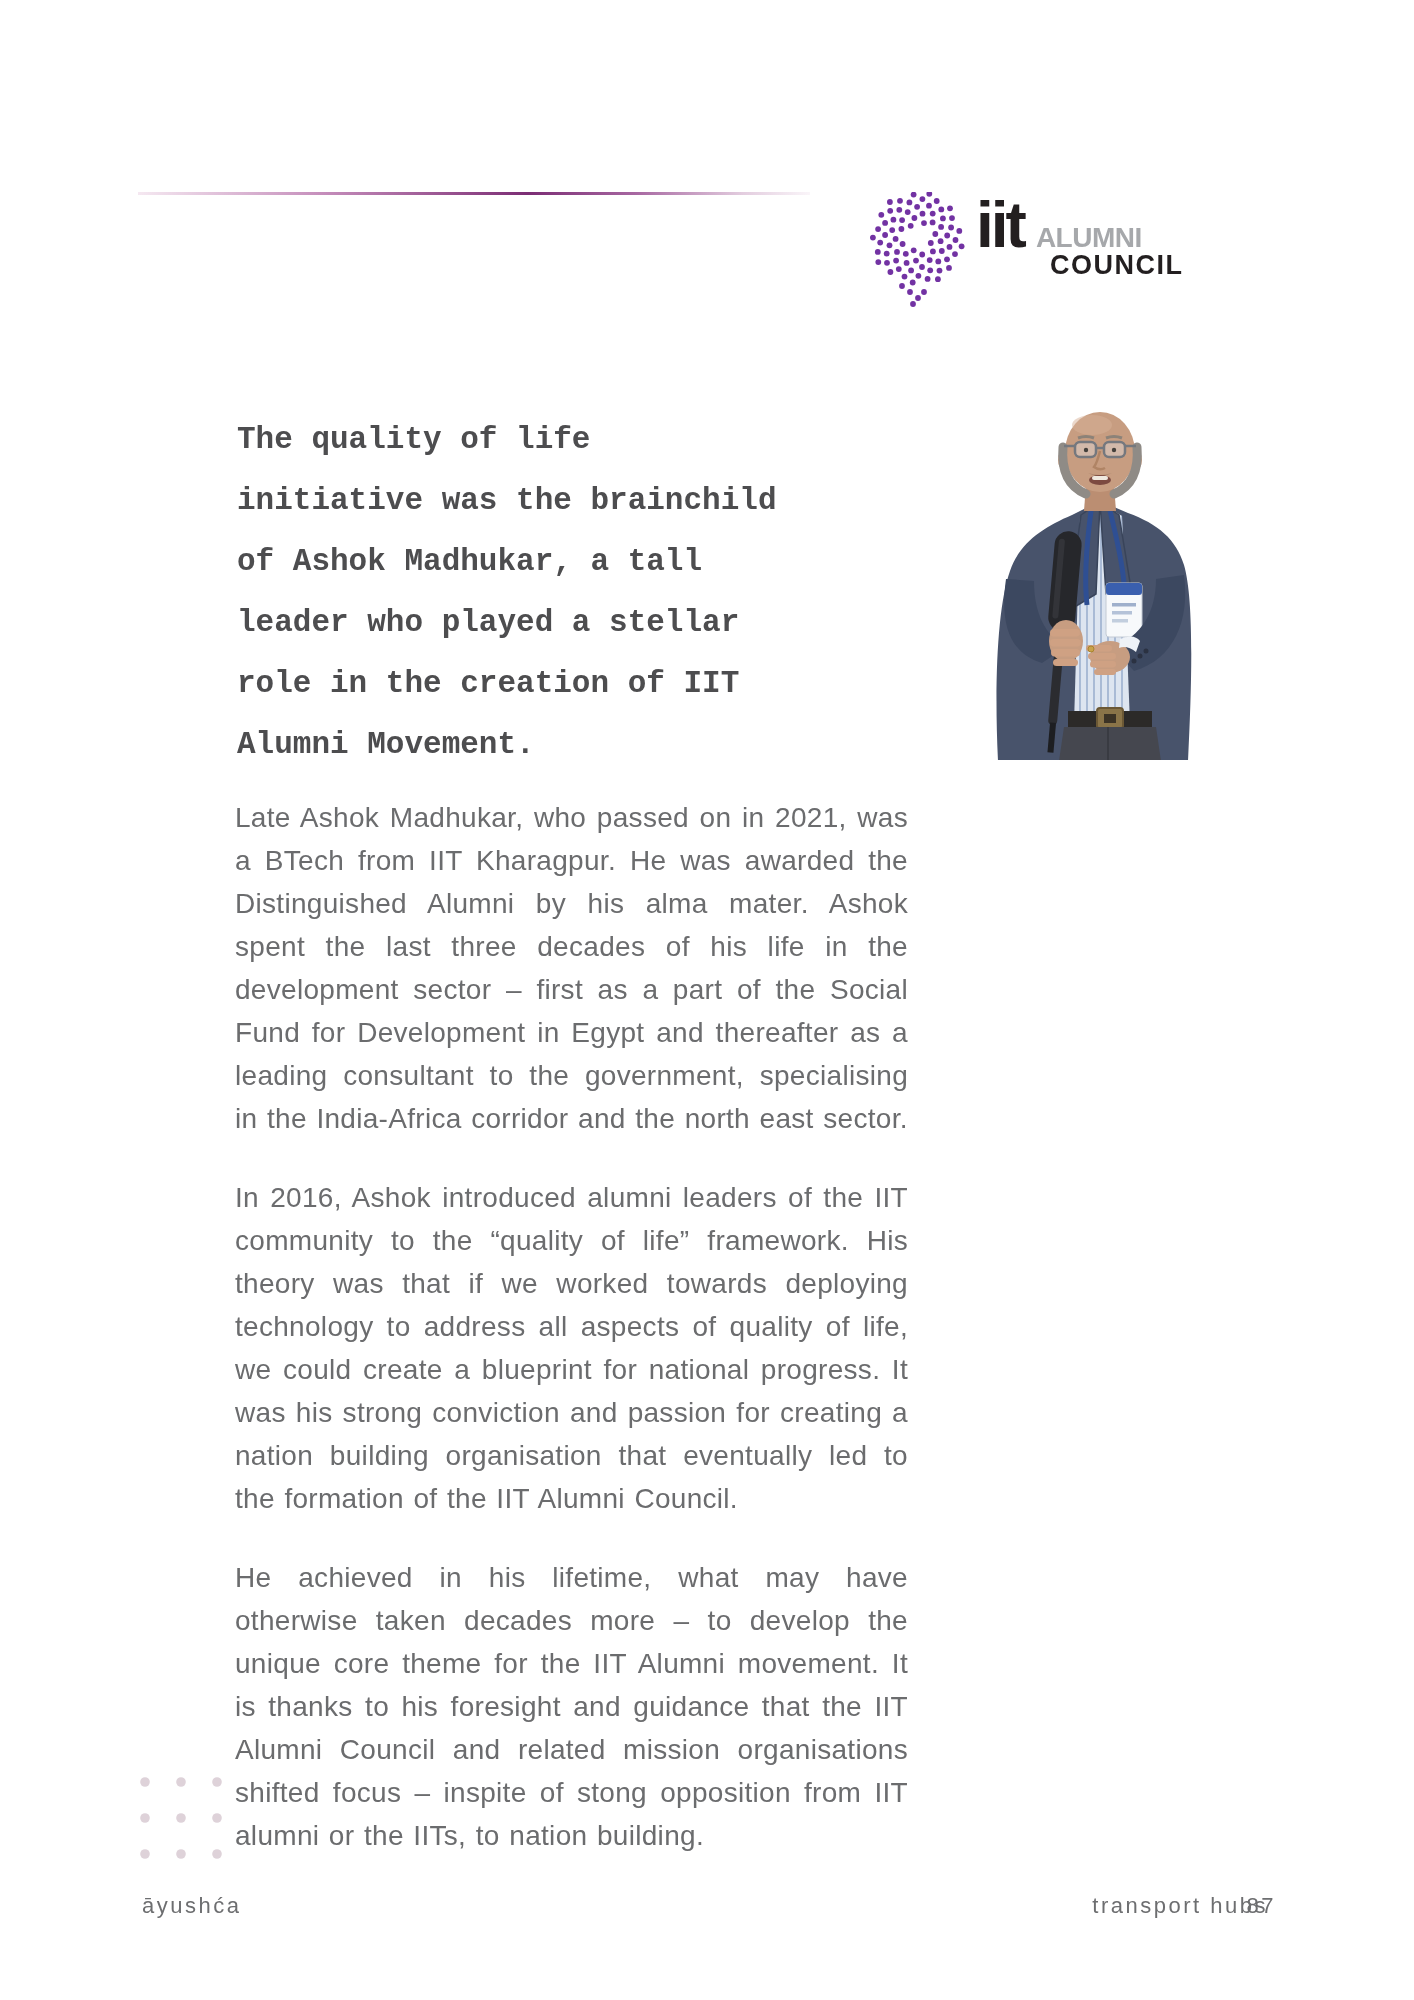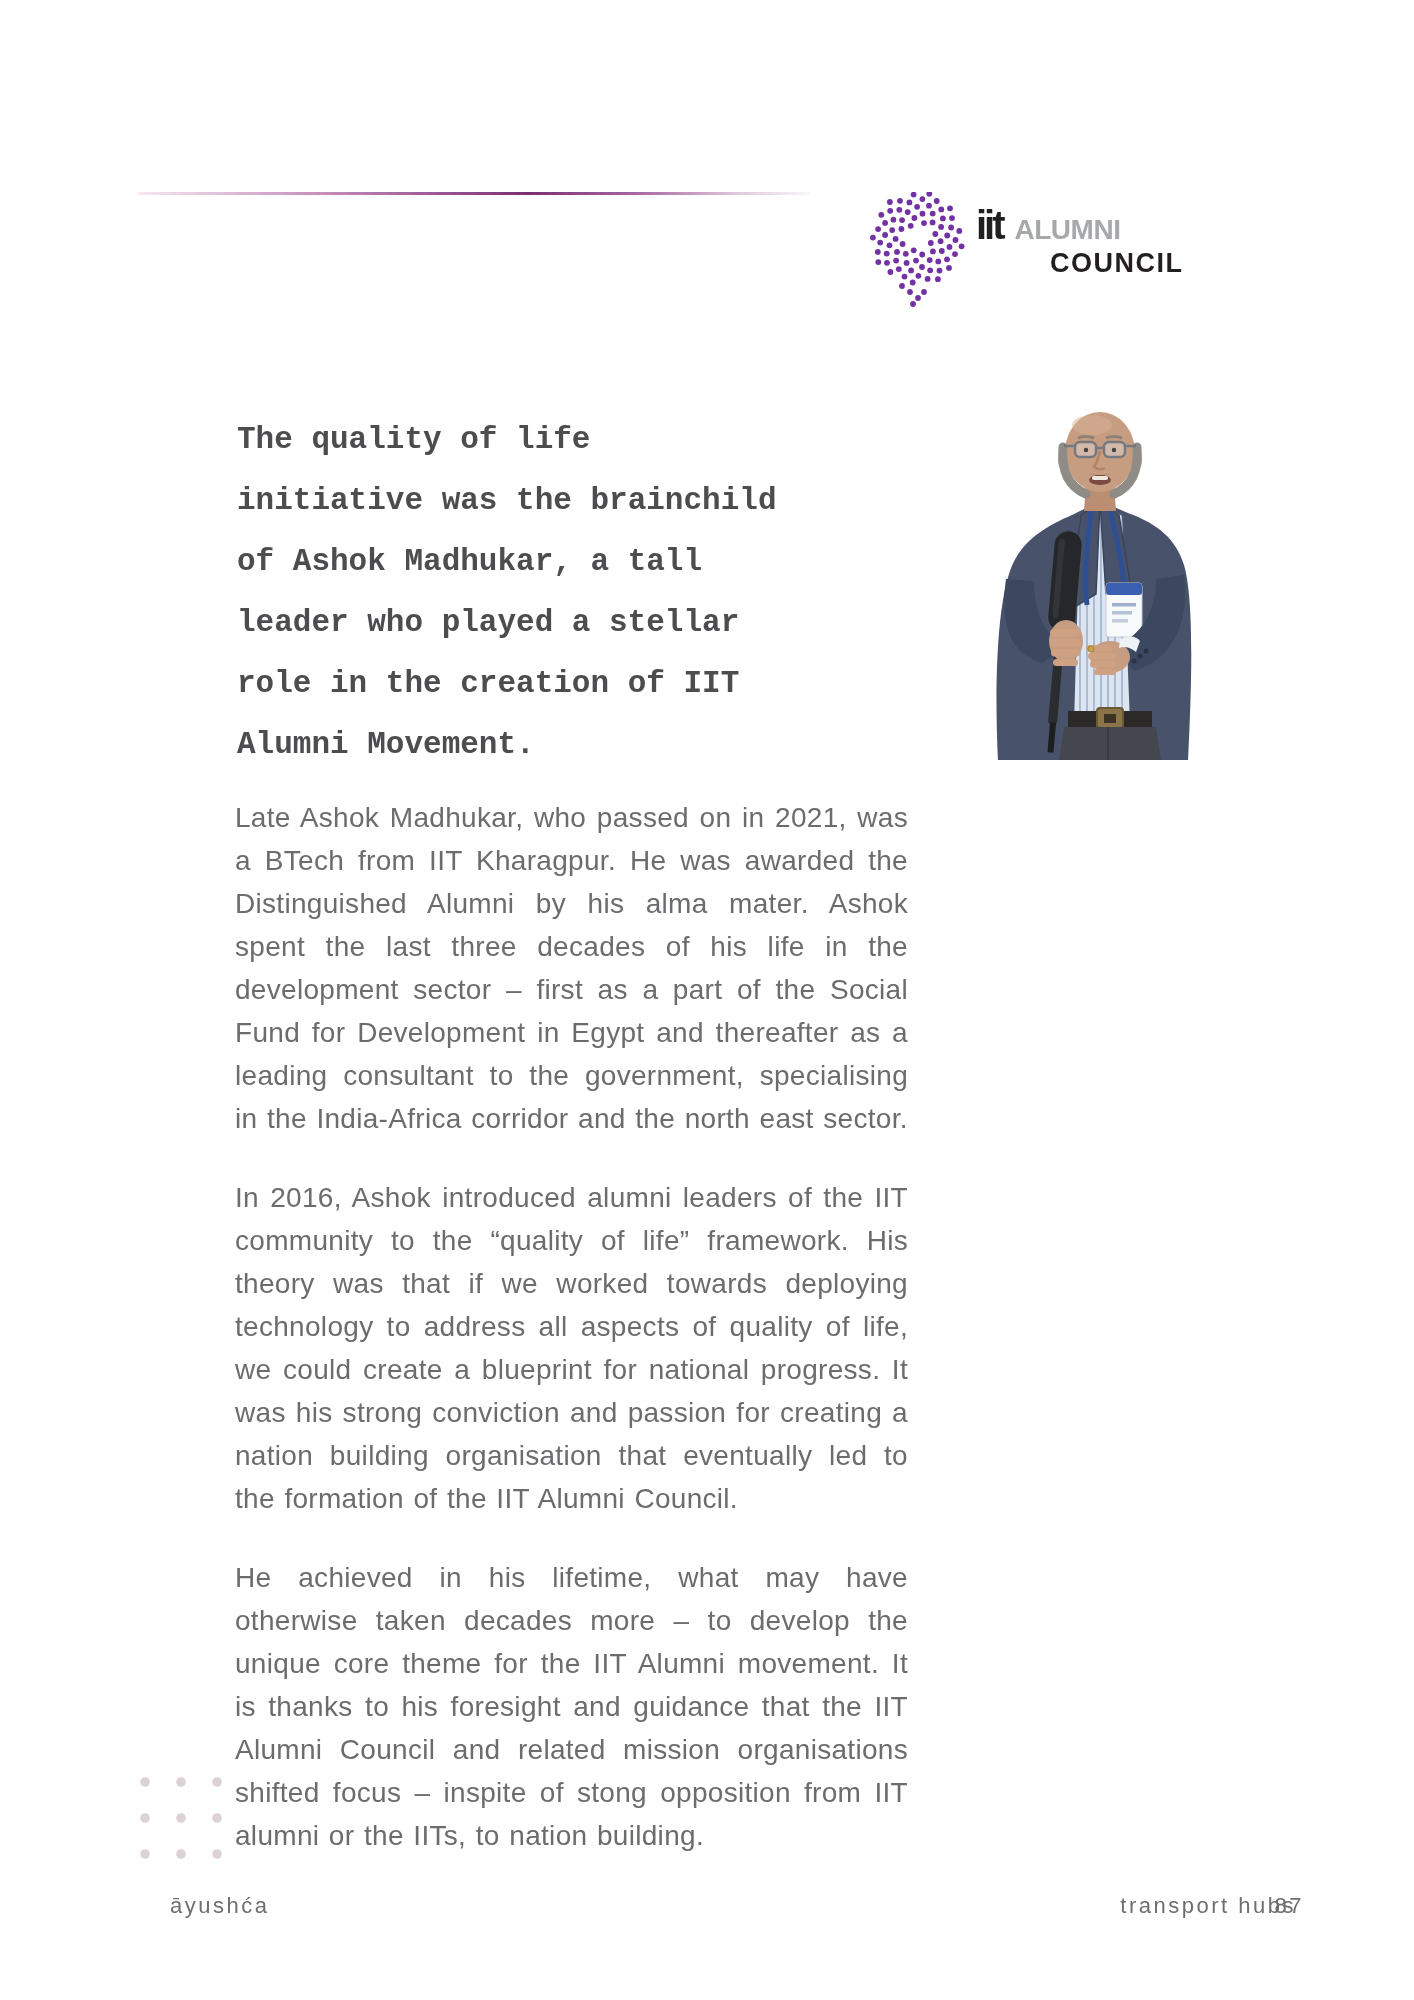--- a/index.html
+++ b/index.html
@@ -9,21 +9,21 @@
   
   .rule{position:absolute;left:138px;top:192px;width:672px;height:3px;
         background:linear-gradient(90deg,#f5e8f1 0%,#c48cba 28%,var(--rule-purple) 58%,
                    #a767a1 74%,#e3cddf 90%,#faf5f9 100%);}
 
   
   .logo-dots{position:absolute;left:868px;top:192px;width:100px;height:116px;}
   .logo-dots circle{fill:var(--brand-purple);}
   .brand{position:absolute;left:976px;top:198px;color:var(--logo-black);}
   .brand-row1{display:flex;align-items:baseline;}
-  .brand-iit{font-size:40px;font-weight:800;letter-spacing:-3px;line-height:54px;}
+  .brand-iit{font-size:64px;font-weight:800;letter-spacing:-3px;line-height:54px;}
   .brand-alumni{font-size:28px;font-weight:700;letter-spacing:-0.5px;margin-left:12px;
                 color:var(--logo-gray);}
   .brand-council{font-size:27px;font-weight:700;letter-spacing:1.5px;margin:-4px 16px 0 74px;}
 
   
   .quote{position:absolute;left:237px;top:403px;width:600px;
          font-family:"Liberation Mono","DejaVu Sans Mono",monospace;
          font-weight:700;font-size:31px;color:var(--quote-text);}
   .quote-line{height:48px;line-height:48px;white-space:nowrap;margin-top:13px;}
 
@@ -37,21 +37,21 @@
             letter-spacing:0.3px;word-spacing:1.5px;}
   .body-col p{margin:0 0 36px 0;text-align:justify;}
 
   
   .dot-grid{position:absolute;left:139px;top:1776px;width:84px;height:84px;}
   .dot-grid circle{fill:var(--dot-grid);}
 
   
   .footer{position:absolute;left:142px;top:1893px;width:1134px;display:flex;
           justify-content:space-between;align-items:baseline;
-          font-size:22px;letter-spacing:2.5px;color:var(--footer-text);margin-left:28px;}
+          font-size:22px;letter-spacing:2.5px;color:var(--footer-text);}
   .footer .fc{position:absolute;left:0;right:8px;text-align:right;letter-spacing:2.5px;}
   .footer{position:absolute;}
 </style>
 </head>
 <body>
 
 <div class="page">
 
   <div class="rule"></div>
 

